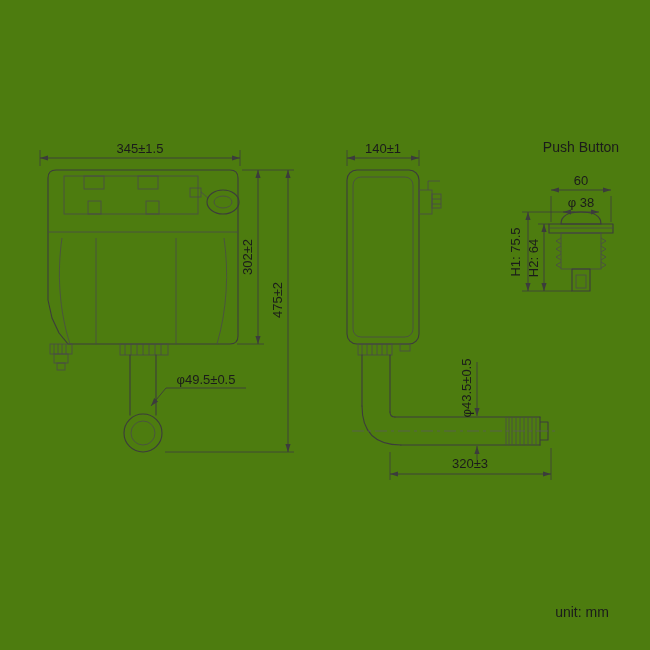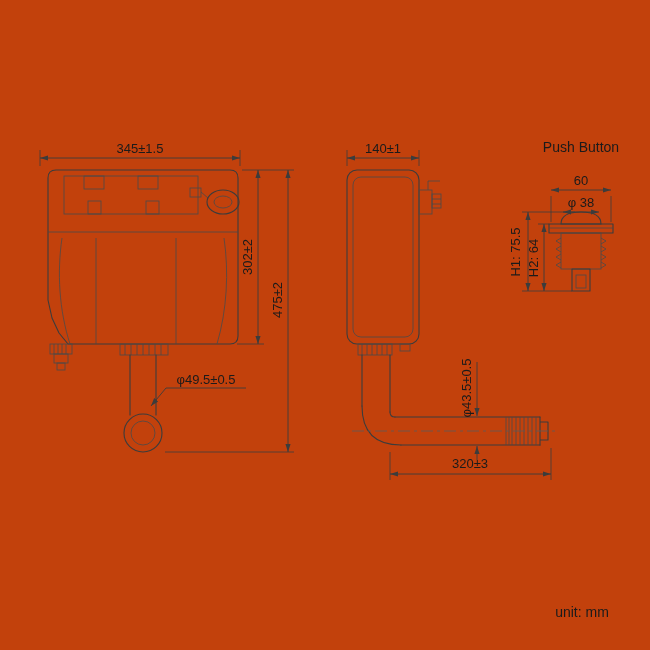--- a/index.html
+++ b/index.html
@@ -1,16 +1,16 @@
 <!DOCTYPE html>
 <html><head>
 <meta charset="utf-8">
 <style>
   html,body{margin:0;padding:0;background:#ffffff;}
-  .stage{position:relative;width:650px;height:650px;background:#c2410c;overflow:hidden;}
+  .stage{position:relative;width:650px;height:650px;background:#4d7c0f;overflow:hidden;}
   svg{display:block;}
   .ln{fill:none;stroke:#3c3c3c;stroke-width:1.1;stroke-linecap:round;stroke-linejoin:round;}
   .thin{fill:none;stroke:#4a4a4a;stroke-width:0.8;}
   .dim{fill:none;stroke:#3c3c3c;stroke-width:0.9;}
   .wit{fill:none;stroke:#3c3c3c;stroke-width:0.8;}
   .cl{fill:none;stroke:#5a5a5a;stroke-width:0.8;stroke-dasharray:12 4 3 4;}
   text{font-family:"Liberation Sans","DejaVu Sans",sans-serif;font-size:13px;fill:#1b1b1b;}
   .big{font-size:14px;}
 </style>
 </head>

